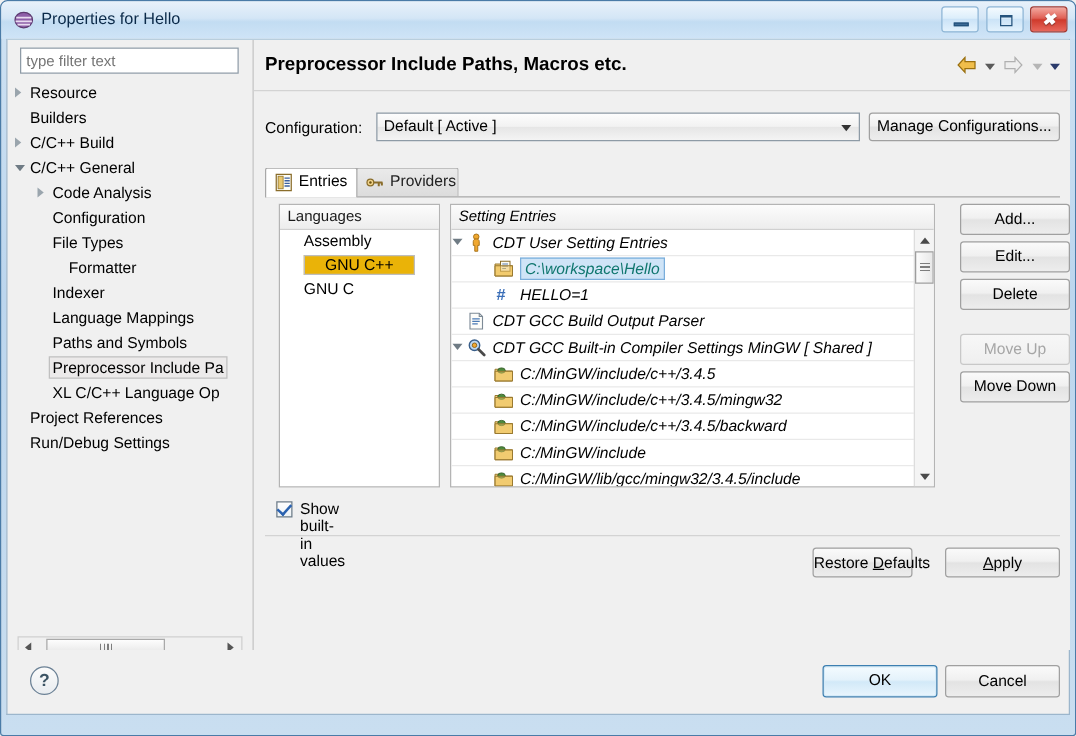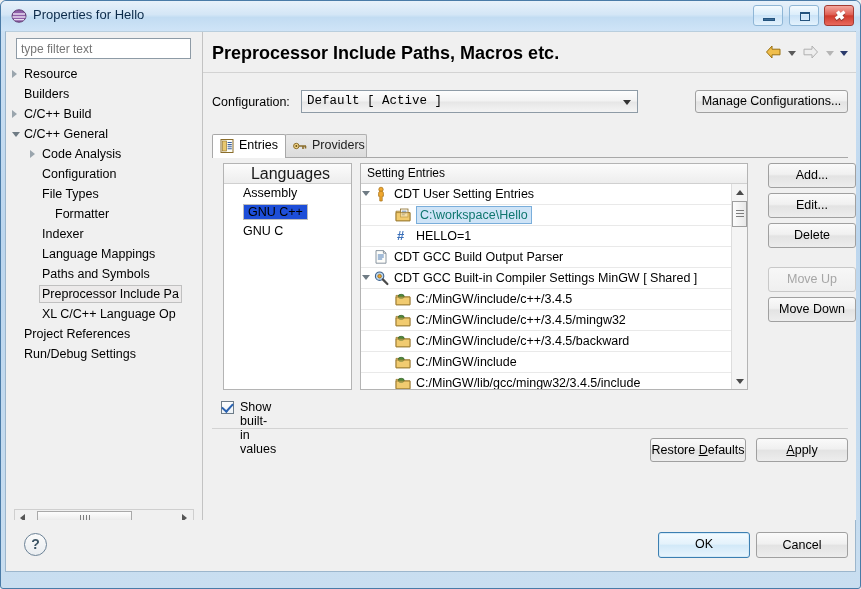--- a/index.html
+++ b/index.html
@@ -119,39 +119,38 @@
     position:absolute;left:50%;top:3px;margin-left:-5px;width:10px;height:7px;
     background:repeating-linear-gradient(to right,#7d7d7d 0 1px,transparent 1px 3px);
   }
   
   .rightpane{
     position:absolute;left:196px;top:0;width:653px;height:521px;
     background:#f0f0f0;
     border-left:1px solid #c3c3c3;
   }
   .page-title{
-    position:absolute;left:9px;top:11px;font-size:18px;font-weight:bold;color:#000;
+    position:absolute;left:9px;top:11px;font-size:15px;font-weight:bold;color:#000;
   }
   .navarrows{position:absolute;right:8px;top:12px;height:18px;}
   .navitem{display:inline-block;vertical-align:top;margin-left:3px;}
   .caret-dn{
     display:inline-block;width:0;height:0;margin-top:7px;
     border-top:5px solid #5a5a5a;border-left:4px solid transparent;border-right:4px solid transparent;
   }
   .caret-dn.blue{border-top-color:#2a3a6b;}
   .sep-line{
     position:absolute;left:0;top:40px;width:653px;height:1px;background:#d3d3d3;
   }
   .config-row{position:absolute;left:9px;top:58px;width:636px;height:26px;}
   .config-label{position:absolute;left:0;top:5px;font-size:12.5px;}
   .combo{
-    position:absolute;left:89px;top:0;width:337px;height:23px;
+    position:absolute;left:89px;top:0;width:387px;height:23px;
     box-sizing:border-box;border:1px solid #8e9ba6;
     background:linear-gradient(to bottom,#fdfdfd 0%,#f2f2f2 48%,#e6e6e6 52%,#f4f4f4 100%);
-    font-family:Liberation Mono, monospace;
   }
   .combo .ctext{position:absolute;left:5px;top:3px;font-size:12.5px;}
   .combo .cbtn{
     position:absolute;right:1px;top:1px;width:18px;height:19px;
   }
   .combo .cbtn i{
     position:absolute;left:5px;top:8px;width:0;height:0;
     border-top:5px solid #333;border-left:4px solid transparent;border-right:4px solid transparent;
   }
   .btn{
@@ -186,32 +185,32 @@
   }
   
   .langbox{
     position:absolute;left:11px;top:5px;width:129px;height:227px;
     box-sizing:border-box;border:1px solid #b4b4b4;background:#fff;
   }
   .col-head{
     position:relative;height:20px;box-sizing:border-box;
     background:linear-gradient(to bottom,#fcfcfc,#ededed);
     border-bottom:1px solid #d0d0d0;
-    font-size:16px;line-height:19px;padding-left:6px;color:#1a1a1a;text-align:center;
+    font-size:12px;line-height:19px;padding-left:6px;color:#1a1a1a;
   }
   .lang-item{
     position:relative;height:19px;line-height:19px;font-size:12.5px;padding-left:19px;
   }
   .lang-item.sel span{
-    background:#1d4ed8;border:1px solid #bdbdbd;padding:0 4px;
+    background:#eab308;border:1px solid #bdbdbd;padding:0 16px;
   }
   
   .entbox{
     position:absolute;left:148px;top:5px;width:388px;height:227px;
-    box-sizing:border-box;border:1px solid #b4b4b4;background:#fff;overflow:hidden;
+    box-sizing:border-box;border:1px solid #b4b4b4;background:#fff;overflow:hidden;font-style:italic;
   }
   .ent-head{
     position:relative;height:20px;box-sizing:border-box;
     background:linear-gradient(to bottom,#fcfcfc,#ededed);
     border-bottom:1px solid #d0d0d0;
     font-size:12px;line-height:19px;padding-left:6px;
   }
   .ent-rows{position:absolute;left:0;top:20px;width:371px;}
   .erow{
     position:relative;height:20px;line-height:20px;
@@ -258,21 +257,21 @@
     border:1px solid #6d7c89;background:linear-gradient(to bottom,#fdfdfd,#eef3f7);
   }
   .cmark{
     position:absolute;left:2px;top:-1px;width:5px;height:9px;
     border:solid #2a62b0;border-width:0 2px 2px 0;transform:rotate(42deg);
   }
   .cblabel{position:absolute;left:19px;top:0;font-size:12.5px;}
   .bottom-sep{
     position:absolute;left:9px;top:396px;width:636px;height:1px;background:#d3d3d3;
   }
-  .restore-btn{position:absolute;left:447px;top:406px;width:96px;height:24px;line-height:22px;}
+  .restore-btn{position:absolute;left:447px;top:406px;width:80px;height:24px;line-height:22px;}
   .apply-btn{position:absolute;left:553px;top:406px;width:92px;height:24px;line-height:22px;}
   
   .footer{
     position:absolute;left:4px;top:519px;width:851px;height:52px;
     background:#f0f0f0;border:1px solid #9cb6cc;border-top:none;box-sizing:border-box;
   }
   .helpbtn{
     position:absolute;left:18px;top:13px;width:23px;height:23px;border-radius:50%;
     border:1px solid #6c8296;box-sizing:border-box;
     background:linear-gradient(to bottom,#fbfbfb,#e9edf0);

